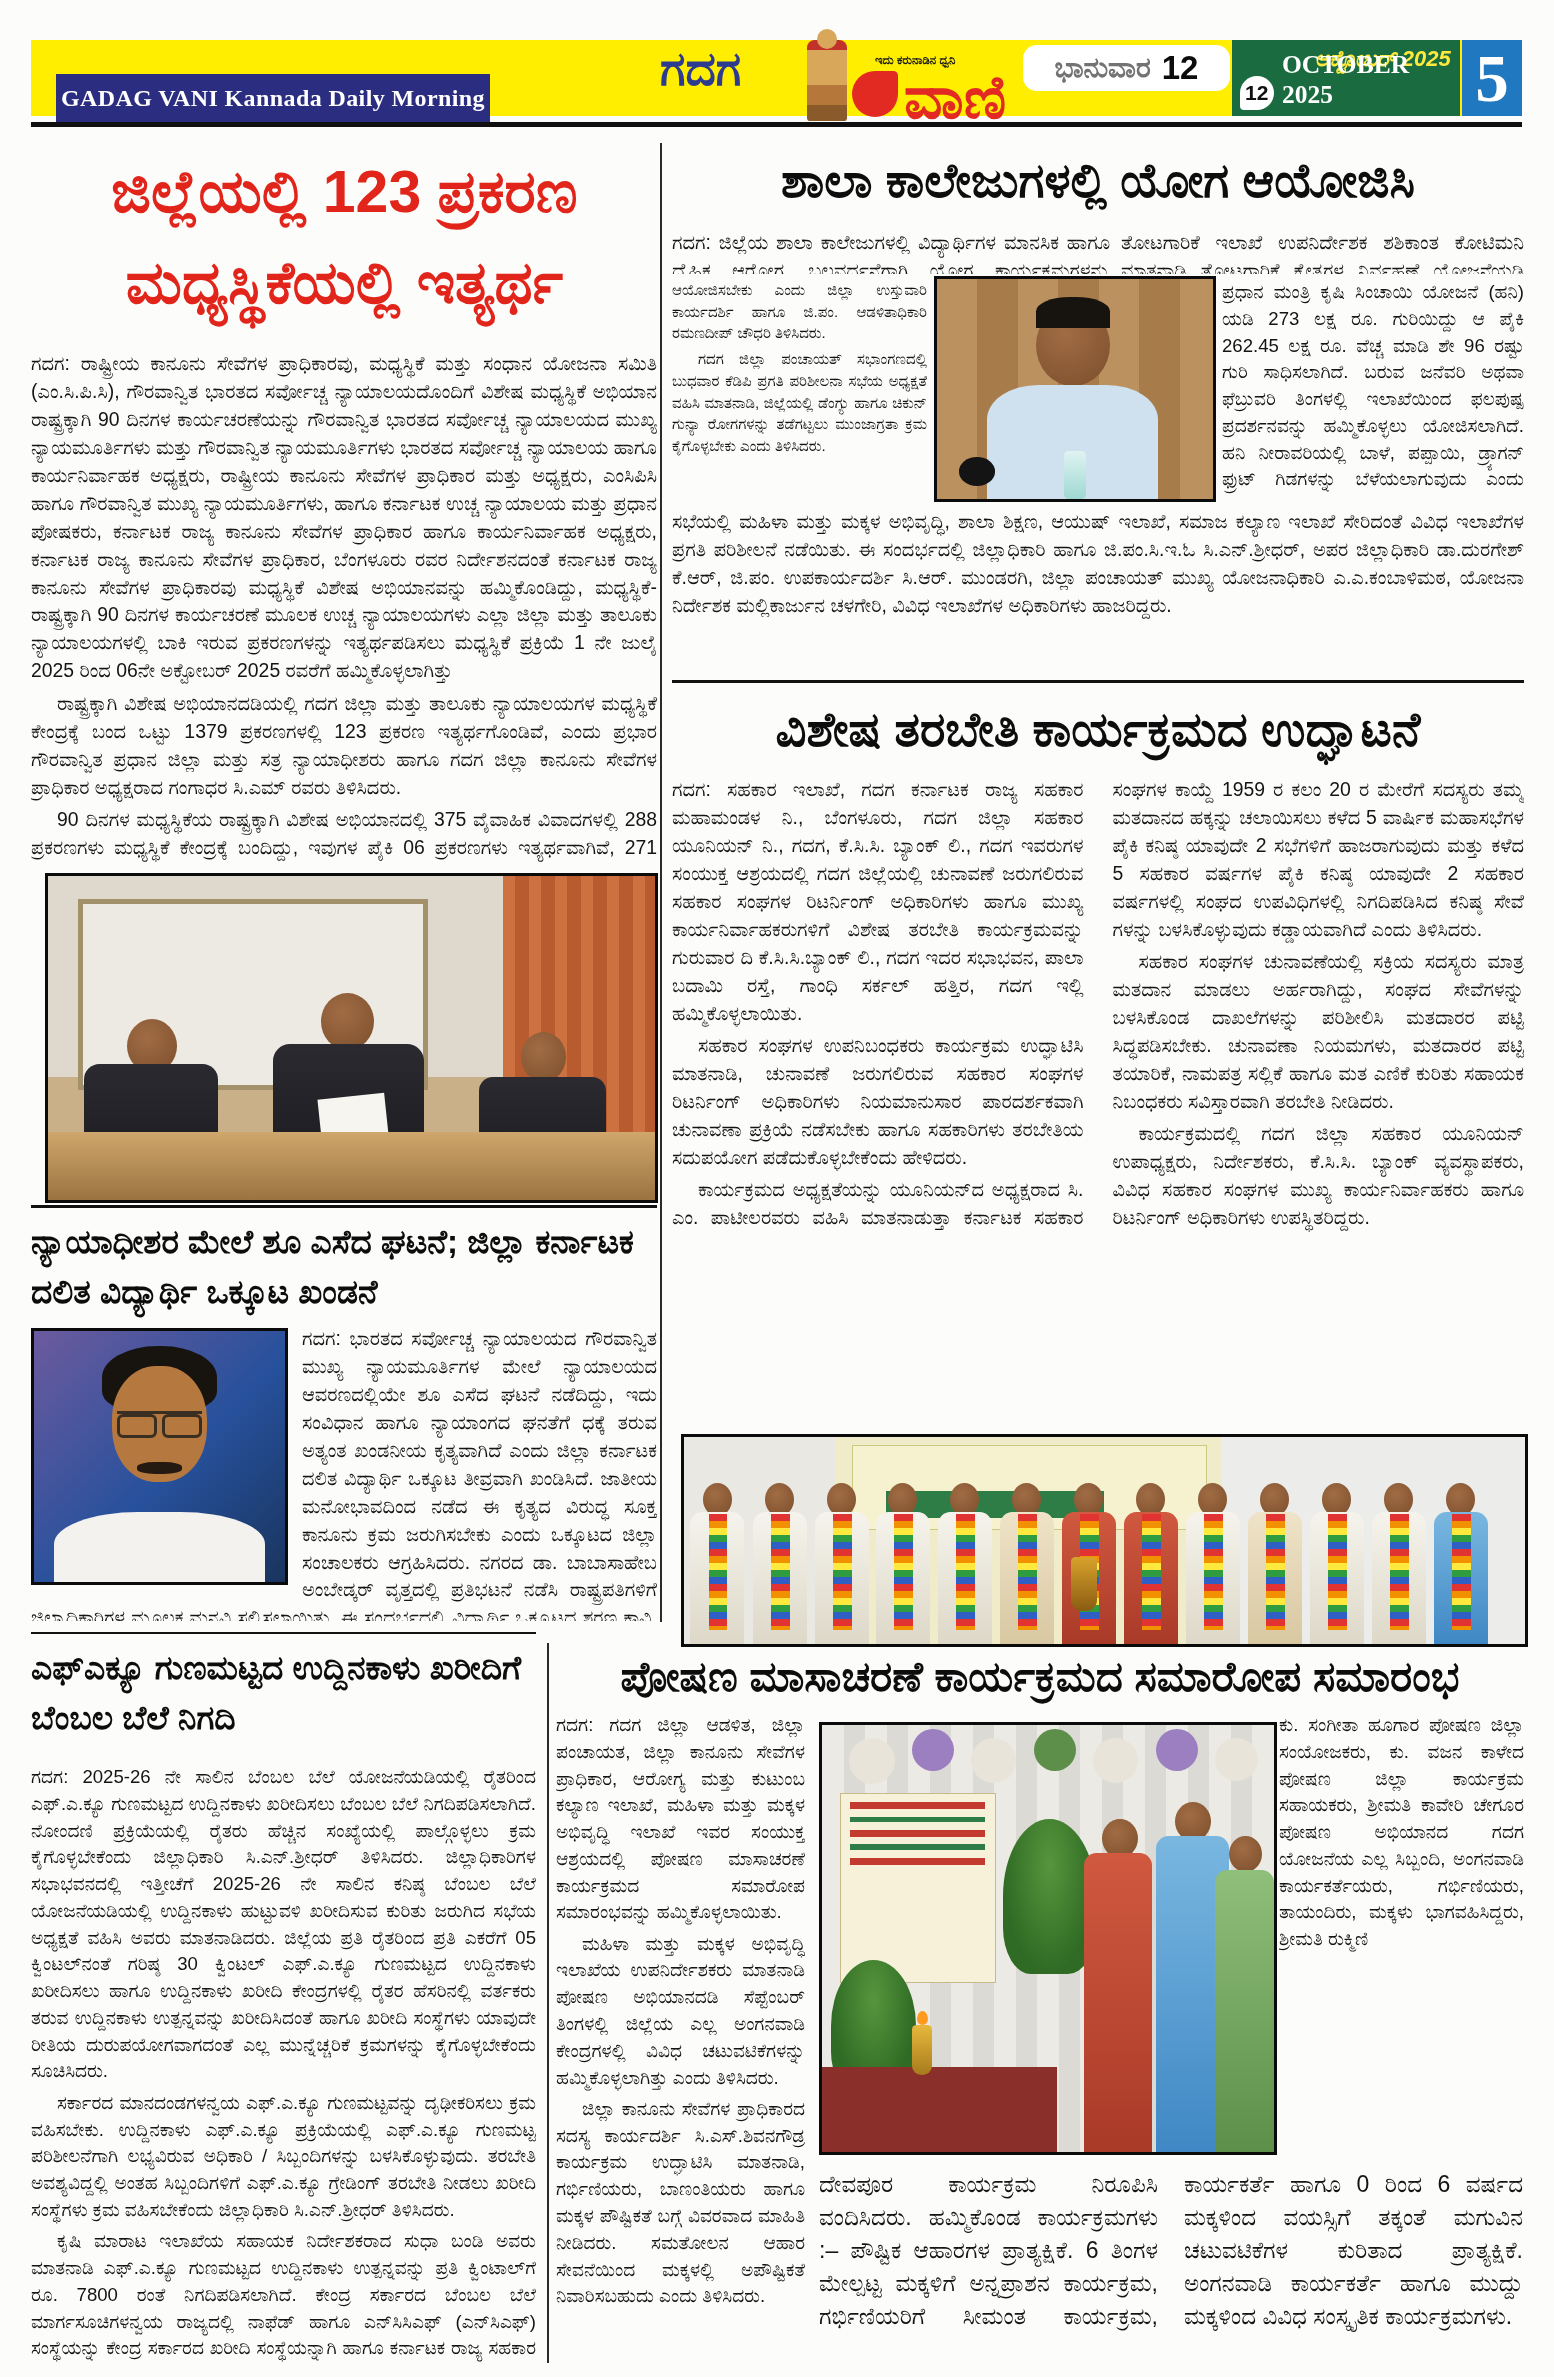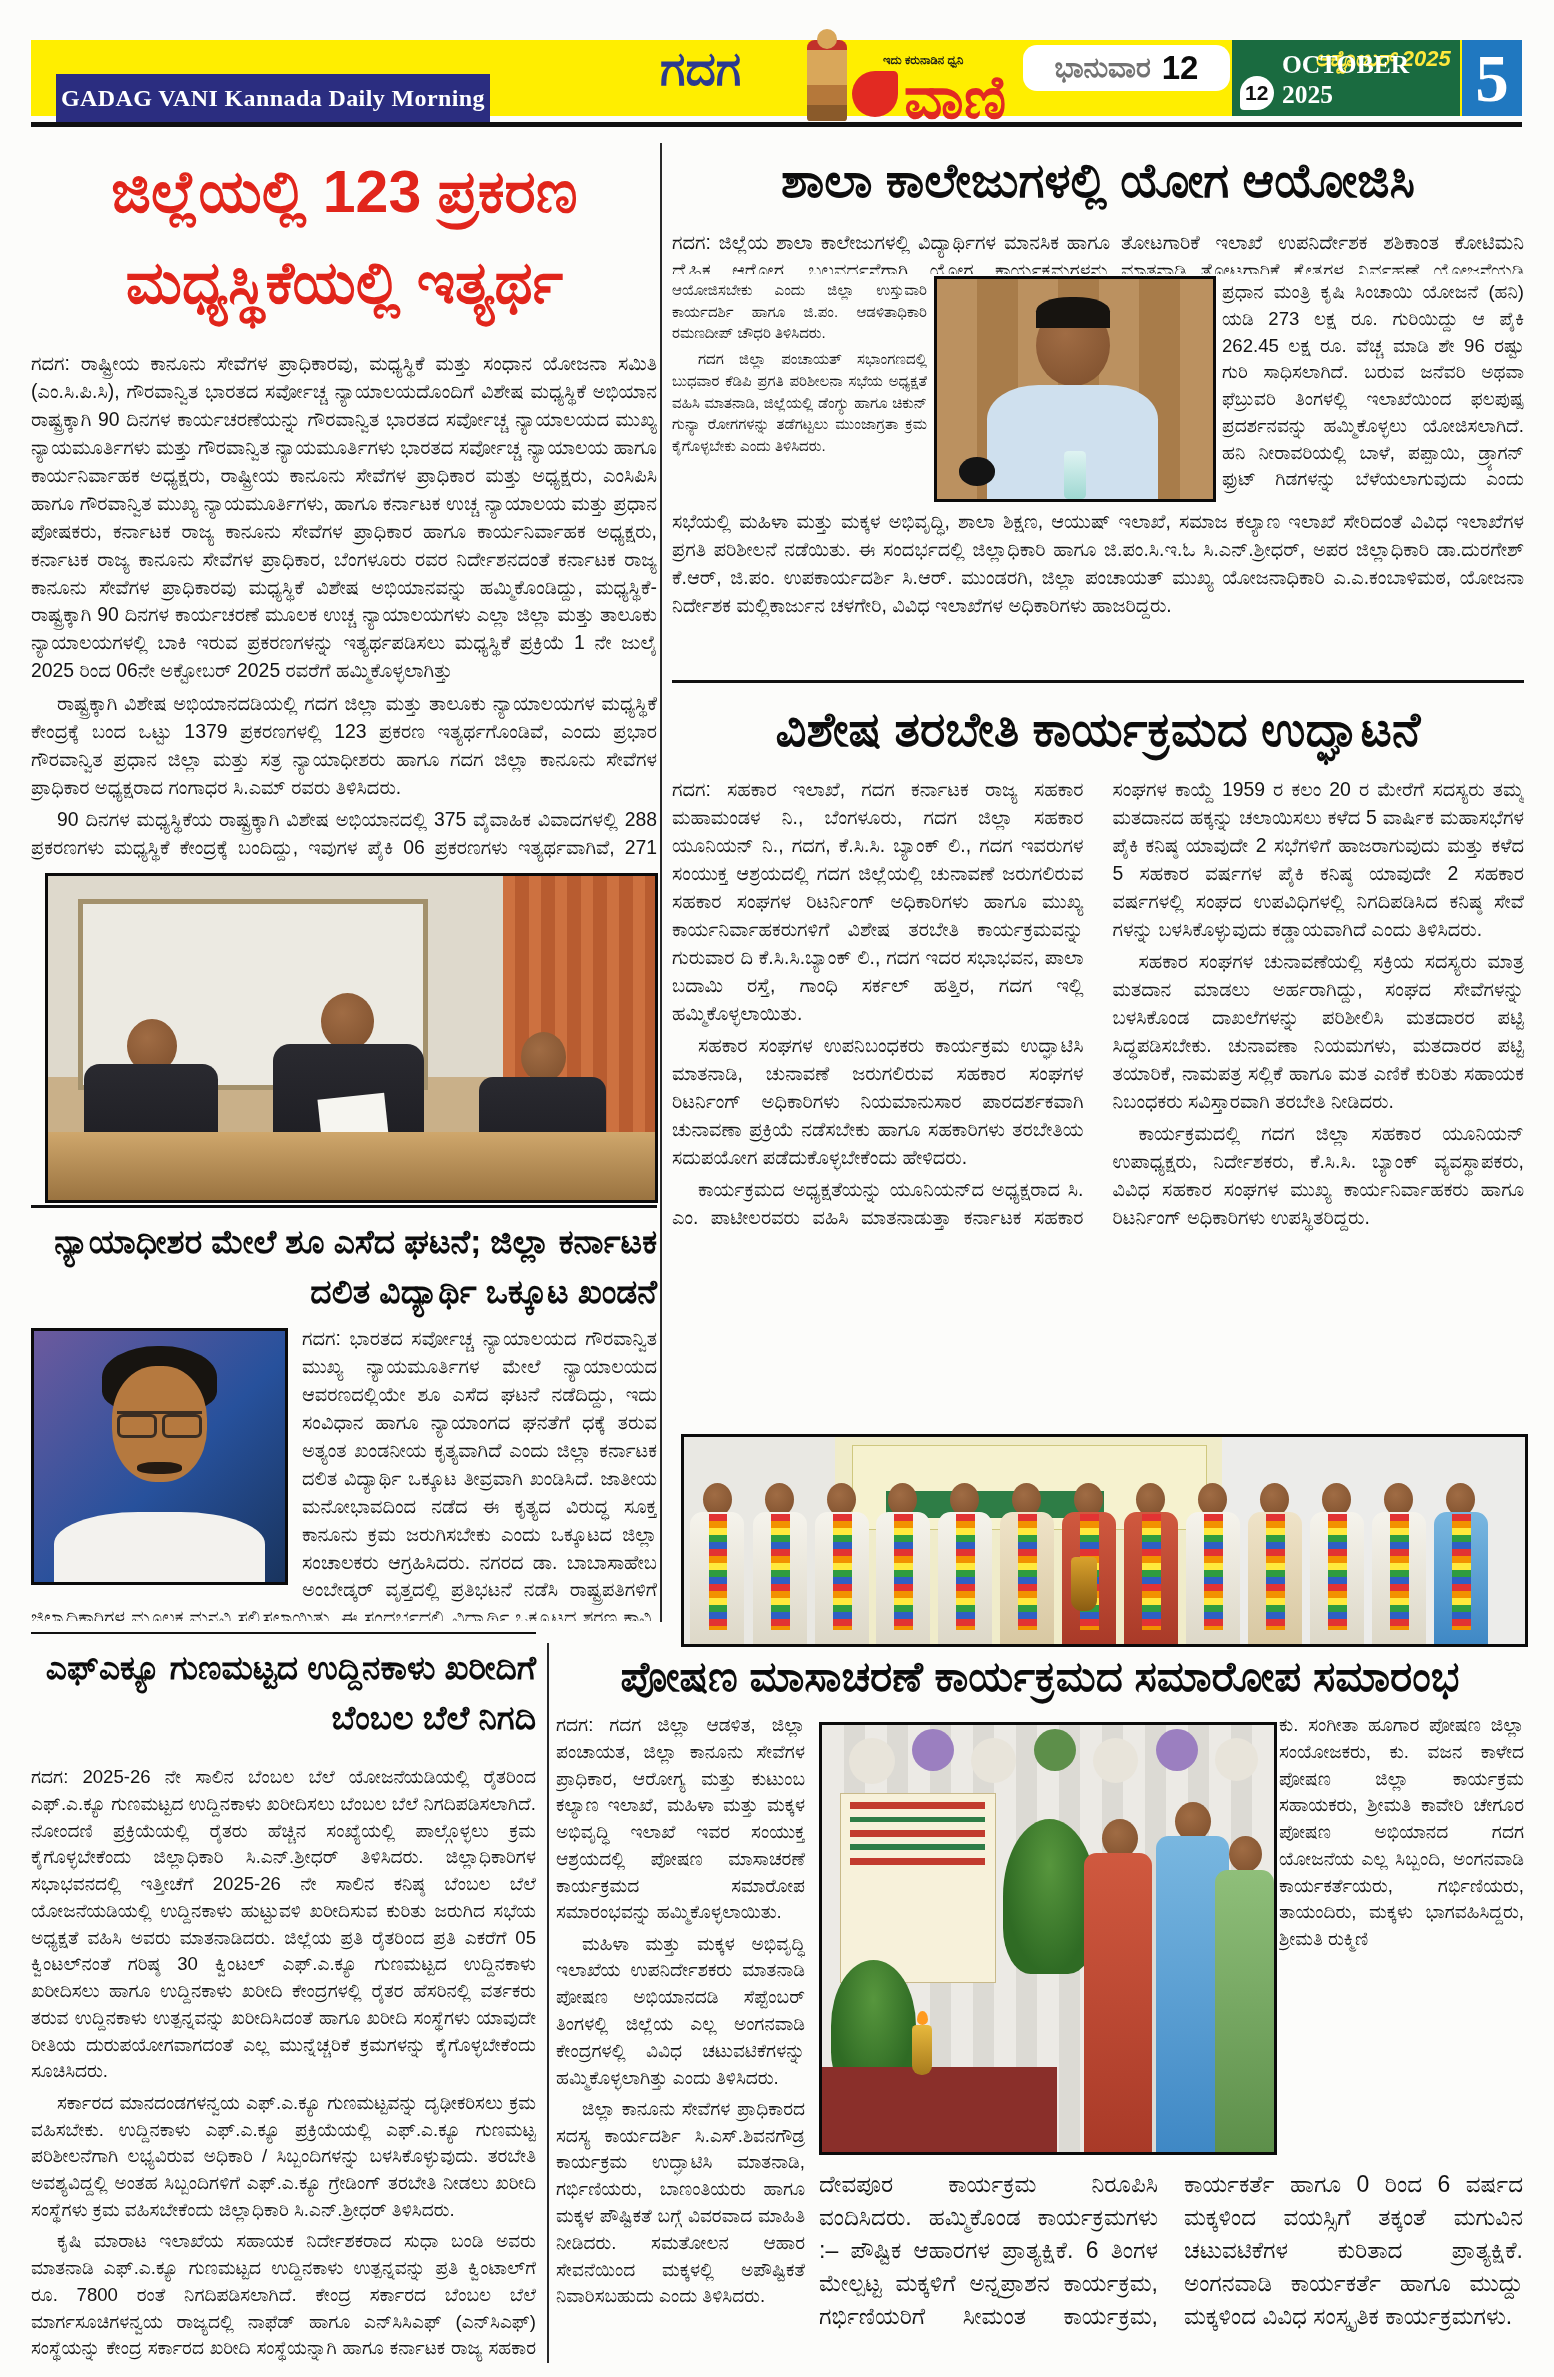--- a/index.html
+++ b/index.html
@@ -27,21 +27,21 @@
            background:#fff;color:#111;font-size:21px;font-weight:800;display:flex;align-items:center;justify-content:center;}
   .greenbox .en{position:absolute;left:50px;bottom:6.2px;color:#fff;font-size:25.5px;font-weight:800;
            font-family:"Liberation Serif", serif;}
   .pagebox{background:#2078c0;color:#fff;display:flex;align-items:center;justify-content:center;
            font-family:"Liberation Serif", serif;font-size:67px;font-weight:800;}
   .blackbar{background:#101010;}
   
   .headline-red{color:#e1251b;font-weight:800;font-size:59px;line-height:1.55;text-align:center;}
   .headline-xl{color:#0d0d0d;font-weight:800;font-size:48px;line-height:1.35;text-align:center;}
   .headline-lg{color:#0d0d0d;font-weight:800;font-size:42px;line-height:1.35;text-align:center;}
-  .headline-md{color:#0d0d0d;font-weight:800;font-size:33px;line-height:1.5;text-align:right;}
+  .headline-md{color:#0d0d0d;font-weight:800;font-size:33px;line-height:1.5;text-align:left;}
   .body-txt{font-size:19.4px;line-height:1.44;text-align:justify;overflow:hidden;}
   .body-txt p{margin:0 0 4.6px 0;}
   .body-txt p + p{text-indent:26px;}
   .cols2{column-count:2;column-gap:29px;}
   .rule-h{background:#111;}
   .rule-v{background:#2a2a2a;}
   
   .photo{border:3.1px solid #0b0b0b;overflow:hidden;background:#cfc6b2;}
   .fig-head{position:absolute;border-radius:50%;background:radial-gradient(circle at 40% 35%,#a06c44,#7c4e2c);}
   .fig-body{position:absolute;border-radius:12.4px 12.4px 0 0;}
@@ -98,21 +98,21 @@
 <div id="page">
 
   <div class="abs band" style="left:31px;top:40px;width:1491px;height:76px;"></div>
 
   <div class="abs nameplate" style="left:56px;top:74px;width:434px;height:48px;">
     <span>GADAG VANI Kannada Daily Morning</span>
   </div>
 
   <div class="abs logo-word1" style="left:660px;top:45px;">ಗದಗ</div>
   <div class="abs statue" style="left:807px;top:40px;width:40px;height:81px;"></div>
-  <div class="abs logo-tagline" style="left:875px;top:53px;margin-left:8px;">ಇದು ಕರುನಾಡಿನ ಧ್ವನಿ</div>
+  <div class="abs logo-tagline" style="left:875px;top:53px;">ಇದು ಕರುನಾಡಿನ ಧ್ವನಿ</div>
   <div class="abs" style="left:852px;top:71px;width:46px;height:46px;border-radius:50% 10% 50% 50%;background:#e22a22;"></div>
   <div class="abs logo-word2" style="left:904px;top:68px;">ವಾಣಿ</div>
 
   <div class="abs daypill" style="left:1023px;top:45px;width:207px;height:46px;">
     <span class="kn">ಭಾನುವಾರ</span>
     <span class="num">12</span>
   </div>
 
   <div class="abs greenbox" style="left:1232px;top:40px;width:228px;height:76px;">
     <span class="kn">ಅಕ್ಟೋಬರ್ 2025</span>

